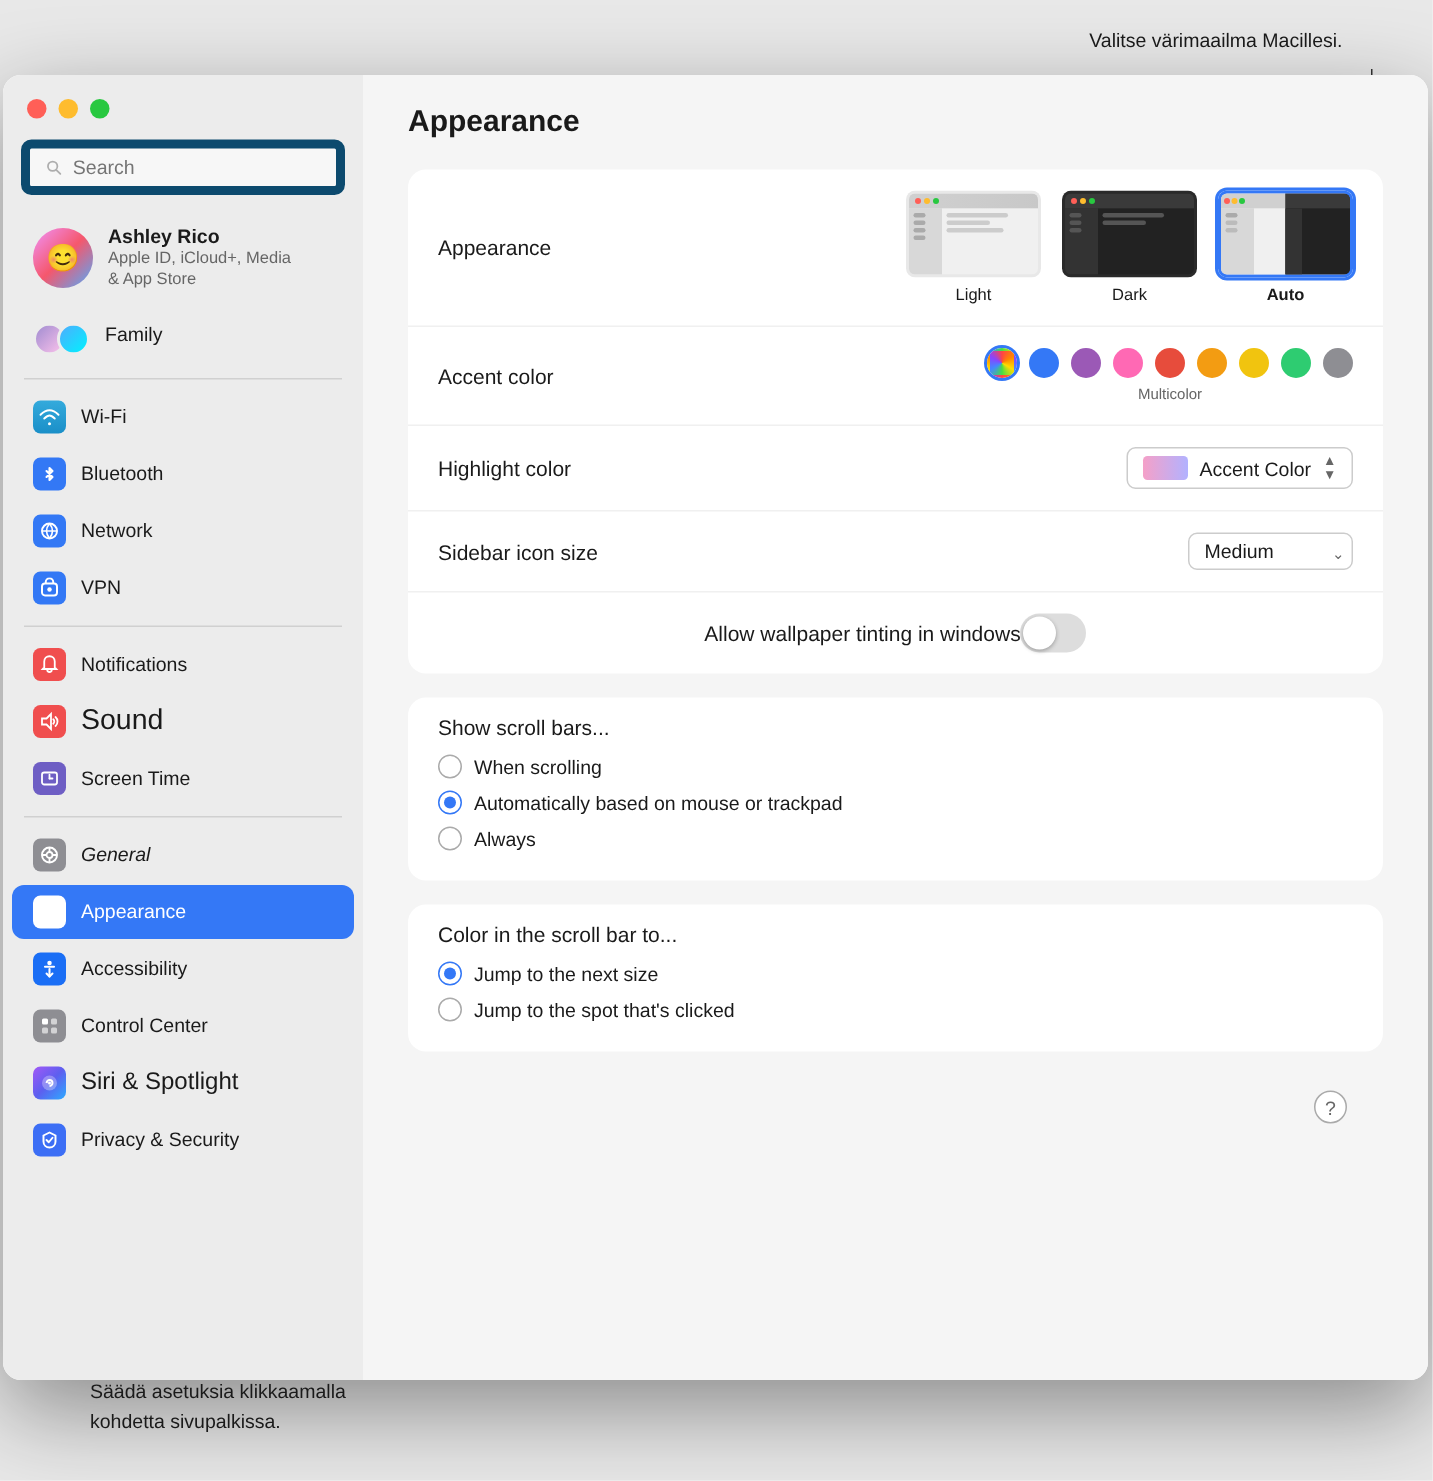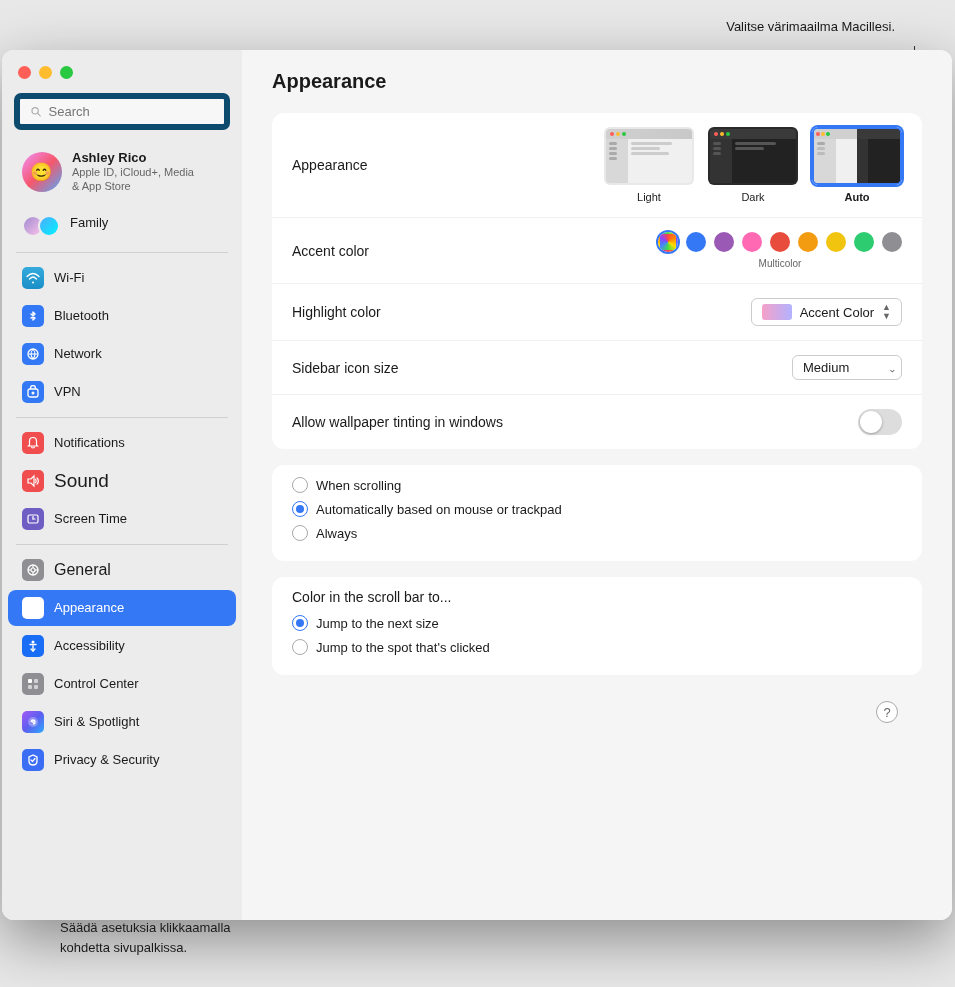--- a/index.html
+++ b/index.html
@@ -246,20 +246,21 @@
 
     .settings-row {
       display: flex;
       align-items: center;
       justify-content: space-between;
       padding: 14px 20px;
       border-bottom: 1px solid #f0f0f0;
     }
     .settings-row:last-child {
       border-bottom: none;
+      justify-content: center;
     }
 
     .row-label {
       font-size: 14px;
       color: #1a1a1a;
       font-weight: 400;
     }
 
     .row-control {
       display: flex;
@@ -753,21 +754,21 @@
       <div class="item-icon icon-general">
         <svg width="14" height="14" viewBox="0 0 14 14" fill="none">
           <circle cx="7" cy="7" r="5" stroke="white" stroke-width="1.3"></circle>
           <circle cx="7" cy="7" r="2" stroke="white" stroke-width="1.2"></circle>
           <line x1="7" y1="2" x2="7" y2="5" stroke="white" stroke-width="1.2"></line>
           <line x1="7" y1="9" x2="7" y2="12" stroke="white" stroke-width="1.2"></line>
           <line x1="2" y1="7" x2="5" y2="7" stroke="white" stroke-width="1.2"></line>
           <line x1="9" y1="7" x2="12" y2="7" stroke="white" stroke-width="1.2"></line>
         </svg>
       </div>
-      <span style="font-size:16px;">General</span>
+      <span style="font-size:13px;font-style:italic;">General</span>
     </div>
 
     <div class="sidebar-item active">
       <div class="item-icon icon-appearance" style="background:#333;">
         <svg width="14" height="14" viewBox="0 0 14 14" fill="none">
           <circle cx="7" cy="7" r="5" fill="white" opacity="0.8"></circle>
           <path d="M7 2l1.5 3h3l-2.5 1.8 1 3L7 8.2 4 9.8l1-3L2.5 5h3z" fill="#1a1a1a"></path>
         </svg>
       </div>
       <span style="font-size:13px;font-weight:500;">Appearance</span>
@@ -797,21 +798,21 @@
     </div>
 
     <div class="sidebar-item">
       <div class="item-icon icon-siri">
         <svg width="14" height="14" viewBox="0 0 14 14" fill="none">
           <circle cx="7" cy="7" r="5" fill="white" opacity="0.3"></circle>
           <path d="M5 7s.5-2 2-2 2 1 2 2-1 2-2 2" stroke="white" stroke-width="1.3" fill="none"></path>
           <circle cx="7" cy="7" r="1" fill="white"></circle>
         </svg>
       </div>
-      <span style="font-size:13px;">Siri &amp; Spotlight</span>
+      <span style="font-size:16px;">Siri &amp; Spotlight</span>
     </div>
 
     <div class="sidebar-item">
       <div class="item-icon icon-privacy">
         <svg width="14" height="14" viewBox="0 0 14 14" fill="none">
           <path d="M7 2L3 4v4c0 2.5 1.8 4 4 4s4-1.5 4-4V4z" stroke="white" stroke-width="1.3" fill="none"></path>
           <path d="M5 7l1.5 1.5L9 5.5" stroke="white" stroke-width="1.3" stroke-linecap="round" stroke-linejoin="round"></path>
         </svg>
       </div>
       <span style="font-size:13px;">Privacy &amp; Security</span>
@@ -955,20 +956,21 @@
             <div class="toggle">
               <div class="toggle-knob"></div>
             </div>
           </div>
         </div>
 
       </div>
 
       <div class="settings-section">
         <div class="radio-group">
+          <div class="radio-group-title">Show scroll bars...</div>
           <div class="radio-item">
             <div class="radio-circle"></div>
             <span class="radio-text">When scrolling</span>
           </div>
           <div class="radio-item">
             <div class="radio-circle selected"></div>
             <span class="radio-text">Automatically based on mouse or trackpad</span>
           </div>
           <div class="radio-item">
             <div class="radio-circle"></div>

